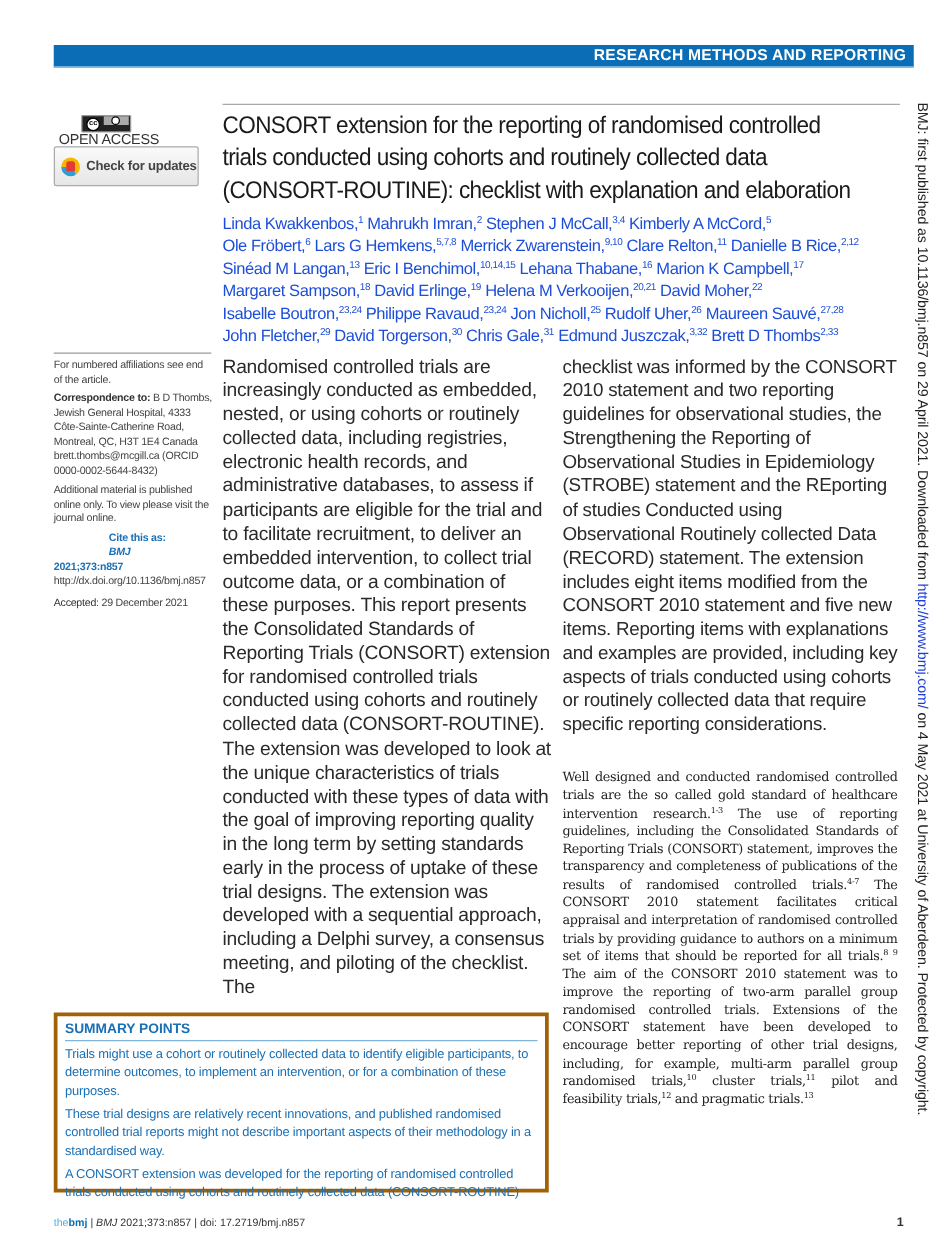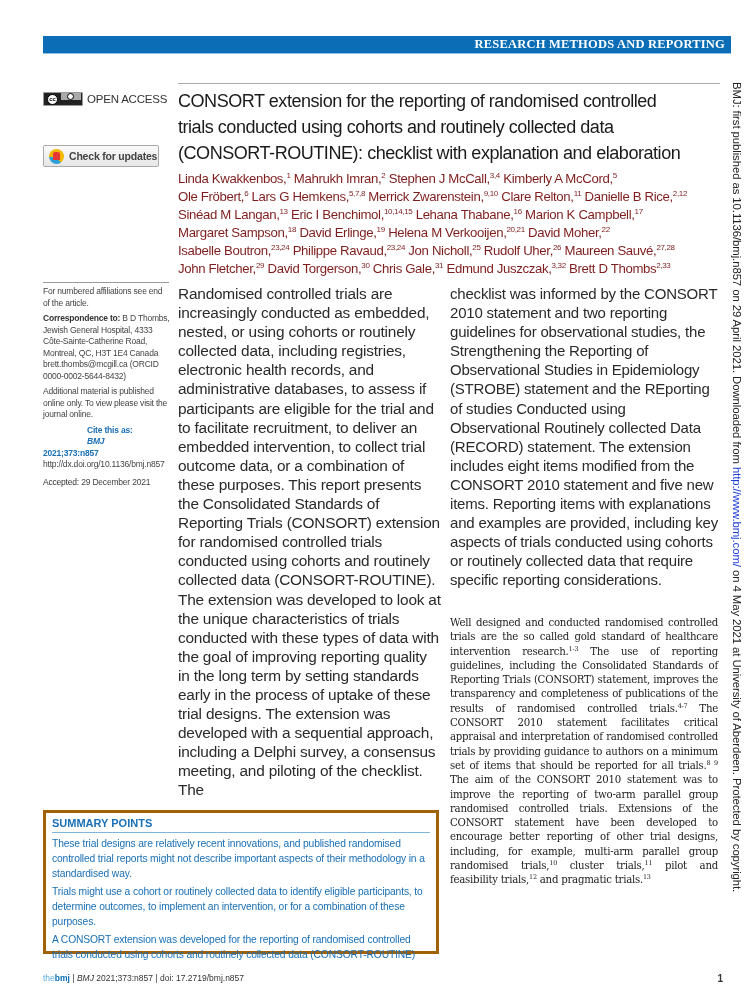--- a/index.html
+++ b/index.html
@@ -1,36 +1,36 @@
 <!DOCTYPE html>
 <html><head>
   <meta charset="utf-8">
   <style>
     html, body { margin: 0; padding: 0; }
     body { width: 750px; height: 1000px; background: #ffffff; position: relative; overflow: hidden; font-family: "Liberation Sans", sans-serif; color: #222; }
 
     .banner { position: absolute; left: 43px; top: 36px; width: 688px; height: 17px; background: #0a6db5; border-bottom: 1px solid #8fc2e6; }
-    .banner span { position: absolute; right: 6px; top: 1px; color: #fff; font-family: Liberation Serif, serif; font-weight: bold; font-size: 12.5px; letter-spacing: 0.2px; }
+    .banner span { position: absolute; right: 6px; top: 1px; color: #fff; font-family: Liberation Sans, sans-serif; font-weight: bold; font-size: 12.5px; letter-spacing: 0.2px; }
 
-    .oa { position: absolute; left: 43px; top: 92px; display: flex; align-items: center; }
+    .oa { position: absolute; left: 43px; top: 92px; display: flex; align-items: center; flex-direction: column; }
     .cc-badge { width: 38px; height: 12px; background: #222; border: 1px solid #999; border-radius: 1px; position: relative; }
     .cc-badge .c1 { position: absolute; left: 3px; top: 1px; width: 9px; height: 9px; border-radius: 50%; background: #fff; border: 1px solid #000; font-size: 6px; line-height: 9px; text-align: center; font-weight: bold; color: #000; }
     .cc-badge .c2 { position: absolute; left: 17px; top: 0px; width: 20px; height: 7px; background: #aaa; }
     .cc-badge .c2 i { position: absolute; left: 6px; top: 0px; width: 7px; height: 7px; border-radius: 50%; background: #fff; border: 1px solid #000; box-sizing: border-box; }
     .oa-text { margin-left: 4px; font-size: 11.5px; color: #333; letter-spacing: -0.2px; }
 
-    .cfu { position: absolute; left: 43px; top: 117px; width: 116px; height: 22px; border: 1px solid #aaa; background: linear-gradient(#fafafa,#e6e6e6); border-radius: 2px; display: flex; align-items: center; box-sizing: border-box; margin-top: 28px; }
+    .cfu { position: absolute; left: 43px; top: 117px; width: 116px; height: 32px; border: 1px solid #aaa; background: linear-gradient(#fafafa,#e6e6e6); border-radius: 2px; display: flex; align-items: center; box-sizing: border-box; }
     .cfu-icon { width: 15px; height: 15px; margin-left: 5px; border-radius: 50%; background: conic-gradient(#f5b800 0 40%, #2c9fd9 40% 75%, #f5b800 75%); position: relative; }
     .cfu-icon i { position: absolute; left: 4px; top: 3px; width: 7px; height: 8px; background: #e53935; border-radius: 2px 2px 0 0; }
     .cfu-text { margin-left: 5px; font-size: 10.5px; font-weight: bold; color: #444; letter-spacing: -0.2px; }
 
     .title-rule { position: absolute; left: 178px; top: 83px; width: 542px; height: 1px; background: #aaa; }
     .title { position: absolute; left: 178px; top: 88px; width: 545px; font-size: 19.2px; line-height: 26px; color: #1a1a1a; letter-spacing: -0.5px; font-family: "Liberation Sans Narrow", "Liberation Sans", sans-serif; transform: scaleX(0.94); transform-origin: left top; }
 
-    .authors { position: absolute; left: 178px; top: 170px; width: 540px; font-size: 13.2px; line-height: 18px; color: #7f1d1d; letter-spacing: -0.35px; font-family: "Liberation Sans", sans-serif; }
+    .authors { position: absolute; left: 178px; top: 170px; width: 540px; font-size: 13.2px; line-height: 18px; color: #1d4ed8; letter-spacing: -0.35px; font-family: "Liberation Sans", sans-serif; }
     .authors sup { font-size: 8px; vertical-align: 5px; line-height: 0; }
 
     .side-rule { position: absolute; left: 43px; top: 282px; width: 126px; height: 1px; background: #999; }
     .side { position: absolute; left: 43px; top: 286px; width: 128px; font-size: 8.5px; line-height: 11.5px; color: #444; letter-spacing: -0.2px; }
     .side p { margin: 0 0 4px 0; }
     .side .bold { font-weight: bold; color: #333; }
     .side .cite { color: #1a6fb5; font-weight: bold; margin-left: 44px; }
 
     .abstract { position: absolute; left: 178px; top: 284px; width: 264px; font-size: 15.4px; line-height: 19.1px; color: #2a2a2a; letter-spacing: -0.2px; }
     .abstract2 { position: absolute; left: 450px; top: 284px; width: 268px; font-size: 15px; line-height: 19.1px; color: #2a2a2a; letter-spacing: -0.2px; }
@@ -93,22 +93,22 @@
 
 <div class="abstract">Randomised controlled trials are increasingly conducted as embedded, nested, or using cohorts or routinely collected data, including registries, electronic health records, and administrative databases, to assess if participants are eligible for the trial and to facilitate recruitment, to deliver an embedded intervention, to collect trial outcome data, or a combination of these purposes. This report presents the Consolidated Standards of Reporting Trials (CONSORT) extension for randomised controlled trials conducted using cohorts and routinely collected data (CONSORT-ROUTINE). The extension was developed to look at the unique characteristics of trials conducted with these types of data with the goal of improving reporting quality in the long term by setting standards early in the process of uptake of these trial designs. The extension was developed with a sequential approach, including a Delphi survey, a consensus meeting, and piloting of the checklist. The</div>
 <div class="abstract2">checklist was informed by the CONSORT 2010 statement and two reporting guidelines for observational studies, the Strengthening the Reporting of Observational Studies in Epidemiology (STROBE) statement and the REporting of studies Conducted using Observational Routinely collected Data (RECORD) statement. The extension includes eight items modified from the CONSORT 2010 statement and five new items. Reporting items with explanations and examples are provided, including key aspects of trials conducted using cohorts or routinely collected data that require specific reporting considerations.</div>
 
 <div class="body">
   <p id="body-p1">Well designed and conducted randomised controlled trials are the so called gold standard of healthcare intervention research.<sup>1-3</sup> The use of reporting guidelines, including the Consolidated Standards of Reporting Trials (CONSORT) statement, improves the transparency and completeness of publications of the results of randomised controlled trials.<sup>4-7</sup> The CONSORT 2010 statement facilitates critical appraisal and interpretation of randomised controlled trials by providing guidance to authors on a minimum set of items that should be reported for all trials.<sup>8 9</sup> The aim of the CONSORT 2010 statement was to improve the reporting of two-arm parallel group randomised controlled trials. Extensions of the CONSORT statement have been developed to encourage better reporting of other trial designs, including, for example, multi-arm parallel group randomised trials,<sup>10</sup> cluster trials,<sup>11</sup> pilot and feasibility trials,<sup>12</sup> and pragmatic trials.<sup>13</sup></p>
 </div>
 
 <div class="summary">
   <h3>SUMMARY POINTS</h3>
+  <p>Trials might use a cohort or routinely collected data to identify eligible participants, to determine outcomes, to implement an intervention, or for a combination of these purposes.</p>
   <p>These trial designs are relatively recent innovations, and published randomised controlled trial reports might not describe important aspects of their methodology in a standardised way.</p>
-  <p>Trials might use a cohort or routinely collected data to identify eligible participants, to determine outcomes, to implement an intervention, or for a combination of these purposes.</p>
   <p>A CONSORT extension was developed for the reporting of randomised controlled trials conducted using cohorts and routinely collected data (CONSORT-ROUTINE)</p>
 </div>
 
 <div class="footer">
   <span class="logo-the">the</span><span class="logo-bmj">bmj</span><span> | </span><i>BMJ</i><span> 2021;373:n857</span><span> | </span><span>doi: 17.2719/bmj.n857</span>
   <span class="page">1</span>
 </div>
 
 <div class="vertical">
   <span>BMJ: first published as 10.1136/bmj.n857 on 29 April 2021. Downloaded from </span><span class="link">http://www.bmj.com/</span><span> on 4 May 2021 at University of Aberdeen. Protected by copyright.</span>

